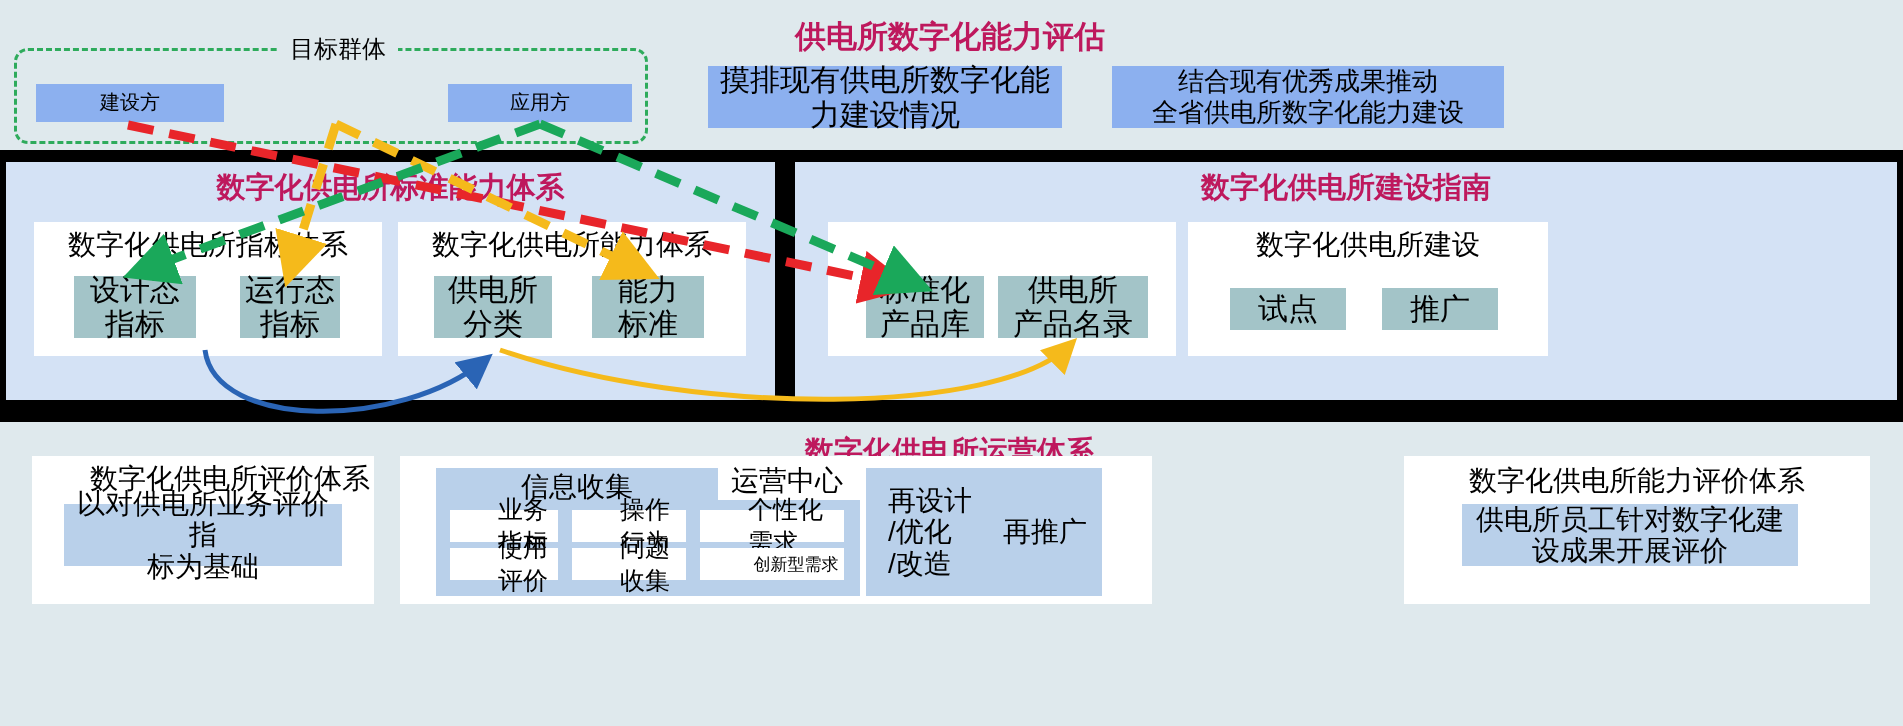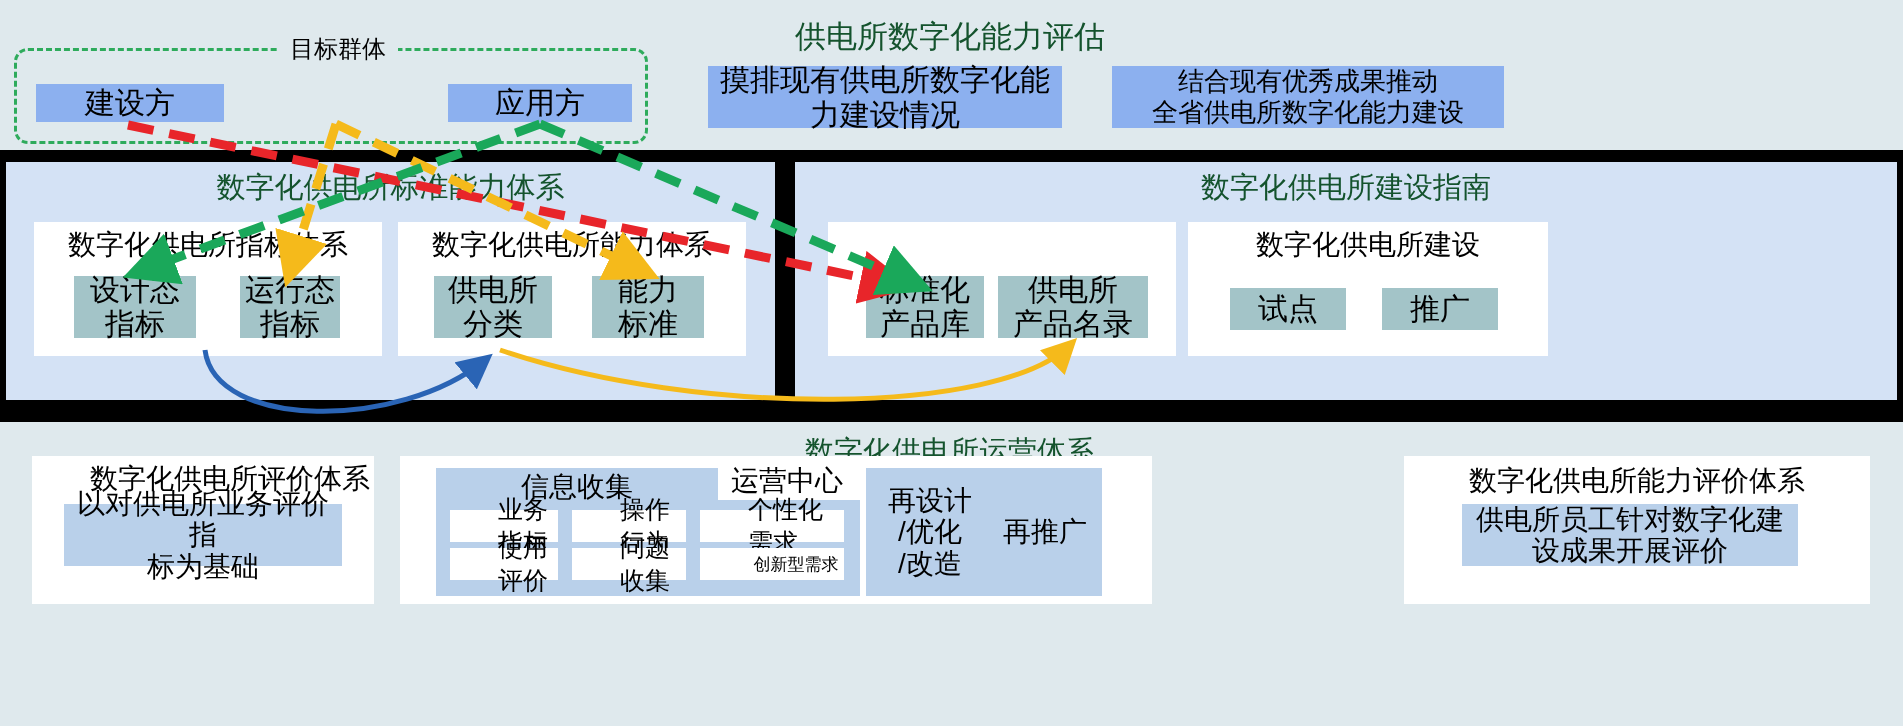--- a/index.html
+++ b/index.html
@@ -13,38 +13,38 @@
 
   .abs { position: absolute; }
 
   
   .blue-box {
     background: #8cb0ef;
     color: #000;
     display: flex; align-items: center; justify-content: center;
     text-align: center;
     line-height: 1.18;
-    font-size: 30px;
+    font-size: 20px;
   }
   .teal-box {
     background: #a3c4c8;
     color: #000;
     display: flex; align-items: center; justify-content: center;
     text-align: center;
     line-height: 1.12;
     font-size: 30px;
     white-space: pre-line;
   }
   .white-panel { background: #ffffff; padding-left: 48px; }
   .lightblue-panel { background: #d4e2f5; }
   .paleblue-box { background: #b9d0ea; }
   .band-title {
-    font-weight: normal;
+    font-weight: bold;
     font-size: 29px;
-    color: #14532d;
+    color: #be185d;
     text-align: center;
   }
   .sub-title {
     font-size: 28px;
     color: #000;
     text-align: center;
     line-height: 1.1;
   }
   .black-bar { background: #000000; }
 
@@ -134,21 +134,21 @@
     <span style="font-size:25px;">问题收集</span>
   </div>
 
   <div class="abs white-panel" style="left:700px; top:510px; width:144px; height:32px; display:flex; align-items:center; justify-content:center;">
     <span style="font-size:25px;">个性化需求</span>
   </div>
   <div class="abs white-panel" style="left:700px; top:548px; width:144px; height:32px; display:flex; align-items:center; justify-content:center;">
     <span style="font-size:17px;">创新型需求</span>
   </div>
 
-  <div class="abs paleblue-box" style="left:866px; top:468px; width:128px; height:128px; white-space:pre-line; font-size:28px; text-align:center; line-height:1.12; display:flex; align-items:center; justify-content:center;">再设计
+  <div class="abs paleblue-box" style="left:866px; top:468px; width:128px; height:128px; white-space:pre-line; font-size:28px; text-align:left; line-height:1.12; display:flex; align-items:center; justify-content:center;">再设计
 /优化
 /改造</div>
   <div class="abs paleblue-box" style="left:988px; top:468px; width:114px; height:128px; font-size:28px; text-align:center; display:flex; align-items:center; justify-content:center;">再推广</div>
 
   <div class="abs white-panel" style="left:1404px; top:456px; width:466px; height:148px;"></div>
   <div class="abs sub-title" style="left:1404px; top:466px; width:466px;">数字化供电所能力评价体系</div>
   <div class="abs paleblue-box" style="left:1462px; top:504px; width:336px; height:62px; white-space:pre-line; font-size:28px; text-align:center; line-height:1.12; display:flex; align-items:center; justify-content:center;">供电所员工针对数字化建
 设成果开展评价</div>
 
   <svg id="svg-overlay" viewBox="0 0 1903 726">

